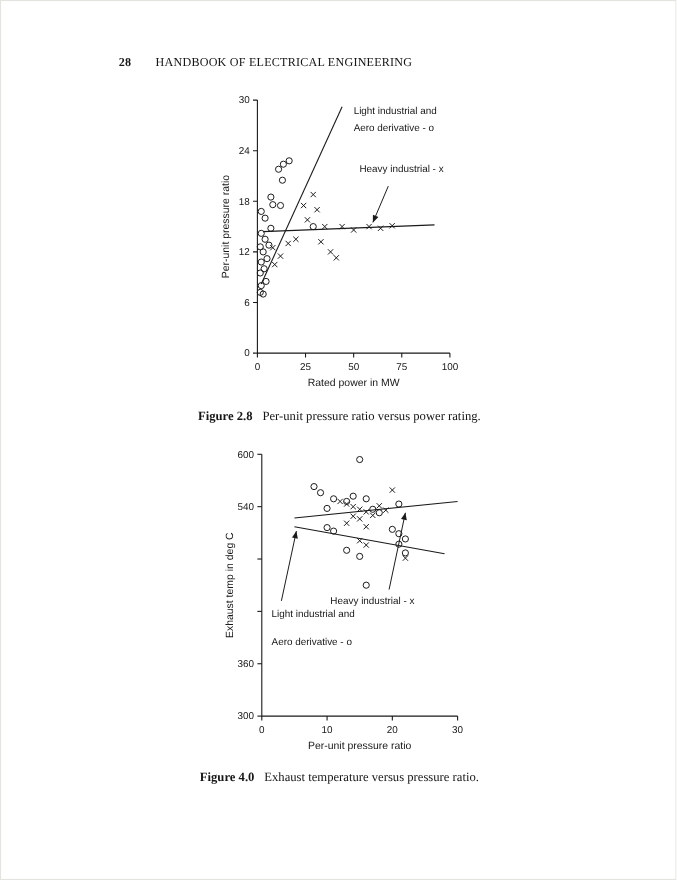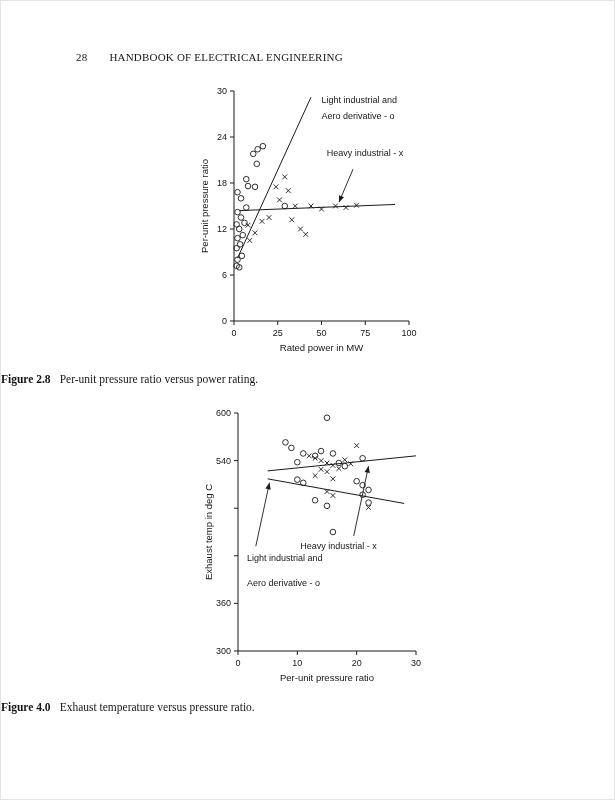--- a/index.html
+++ b/index.html
@@ -11,24 +11,24 @@
     box-sizing:border-box;
     overflow:hidden;
     font-family:"Liberation Serif", serif;
     color:#161616;
   }
   .header{
     position:absolute;top:50px;left:75px;
     font-size:11px;letter-spacing:0.2px;
     white-space:nowrap;
   }
-  .header .pageno{font-weight:normal;margin-right:22px;}
+  .header .pageno{font-weight:bold;margin-right:22px;margin-left:32px;}
   .caption{
     position:absolute;left:0;width:615px;
-    text-align:left;font-size:11.5px;
+    text-align:center;font-size:11.5px;
   }
   .caption .figlabel{font-weight:bold;margin-right:9px;}
   svg{position:absolute;overflow:visible;}
   .tick{font:9px "Liberation Sans", sans-serif;fill:#161616;}
   .axis-title{font:9.5px "Liberation Sans", sans-serif;fill:#161616;}
   .anno{font:9px "Liberation Sans", sans-serif;fill:#161616;}
 </style>
 </head>
 <body>
 

